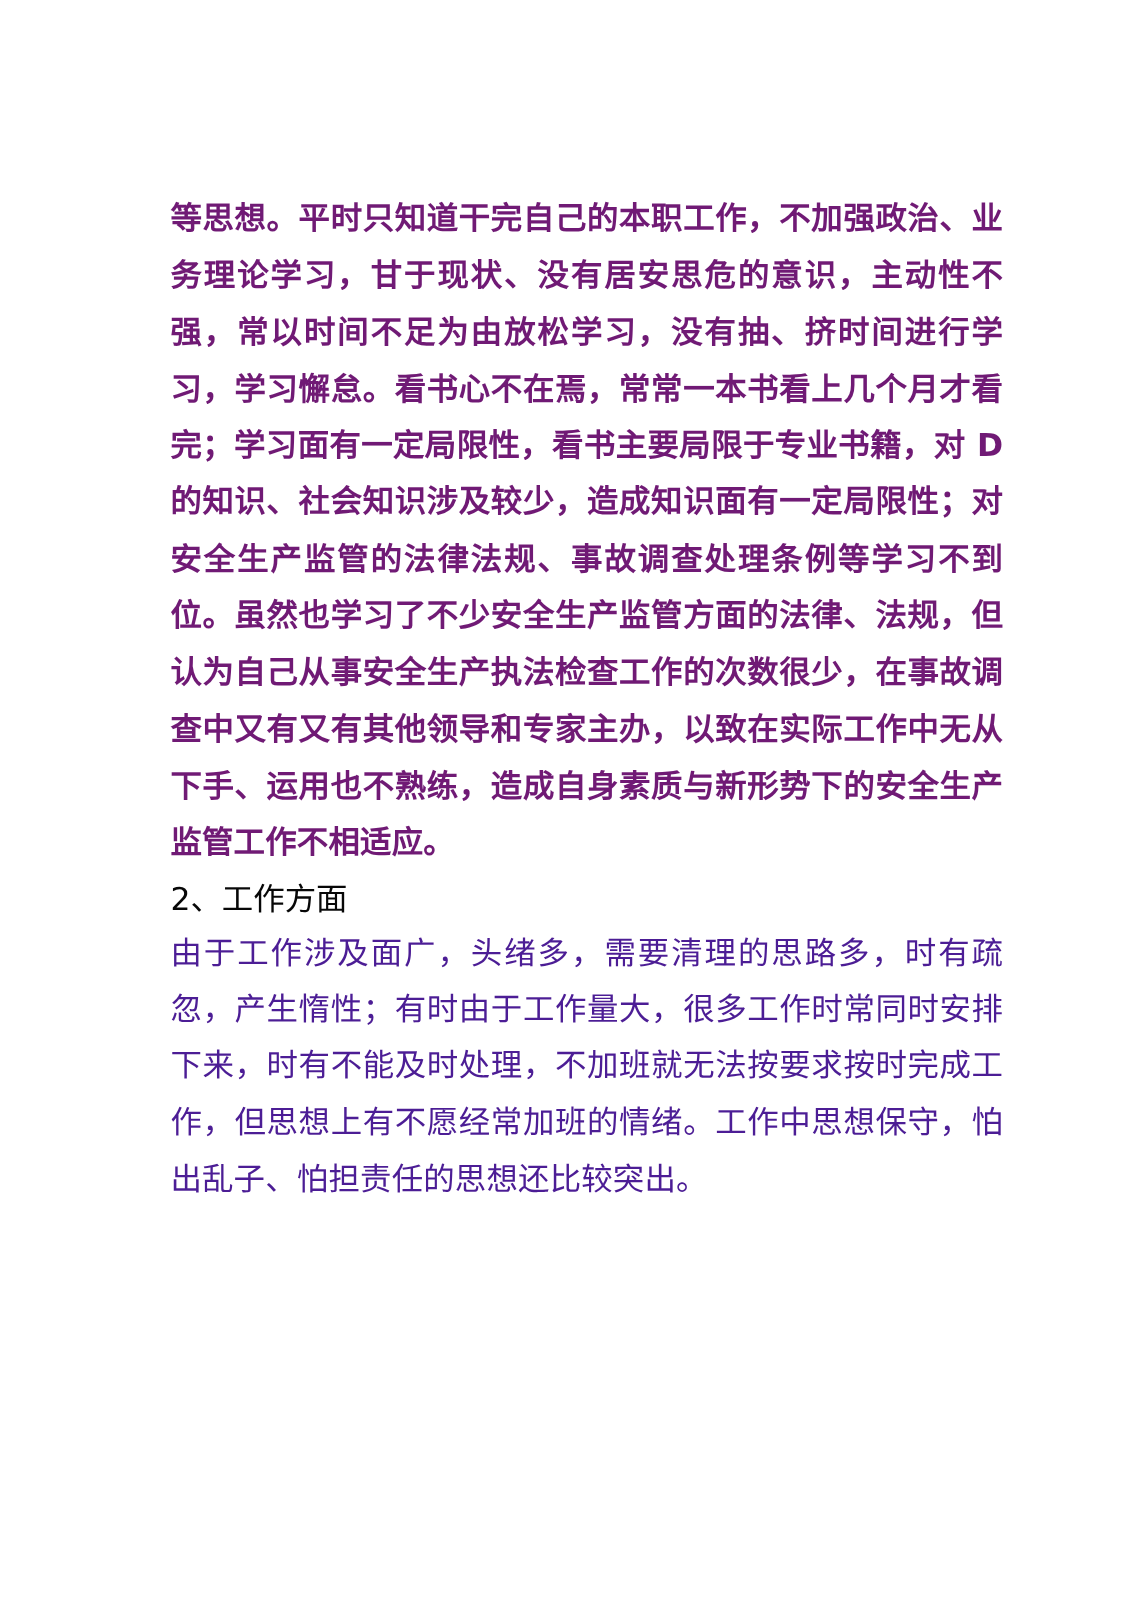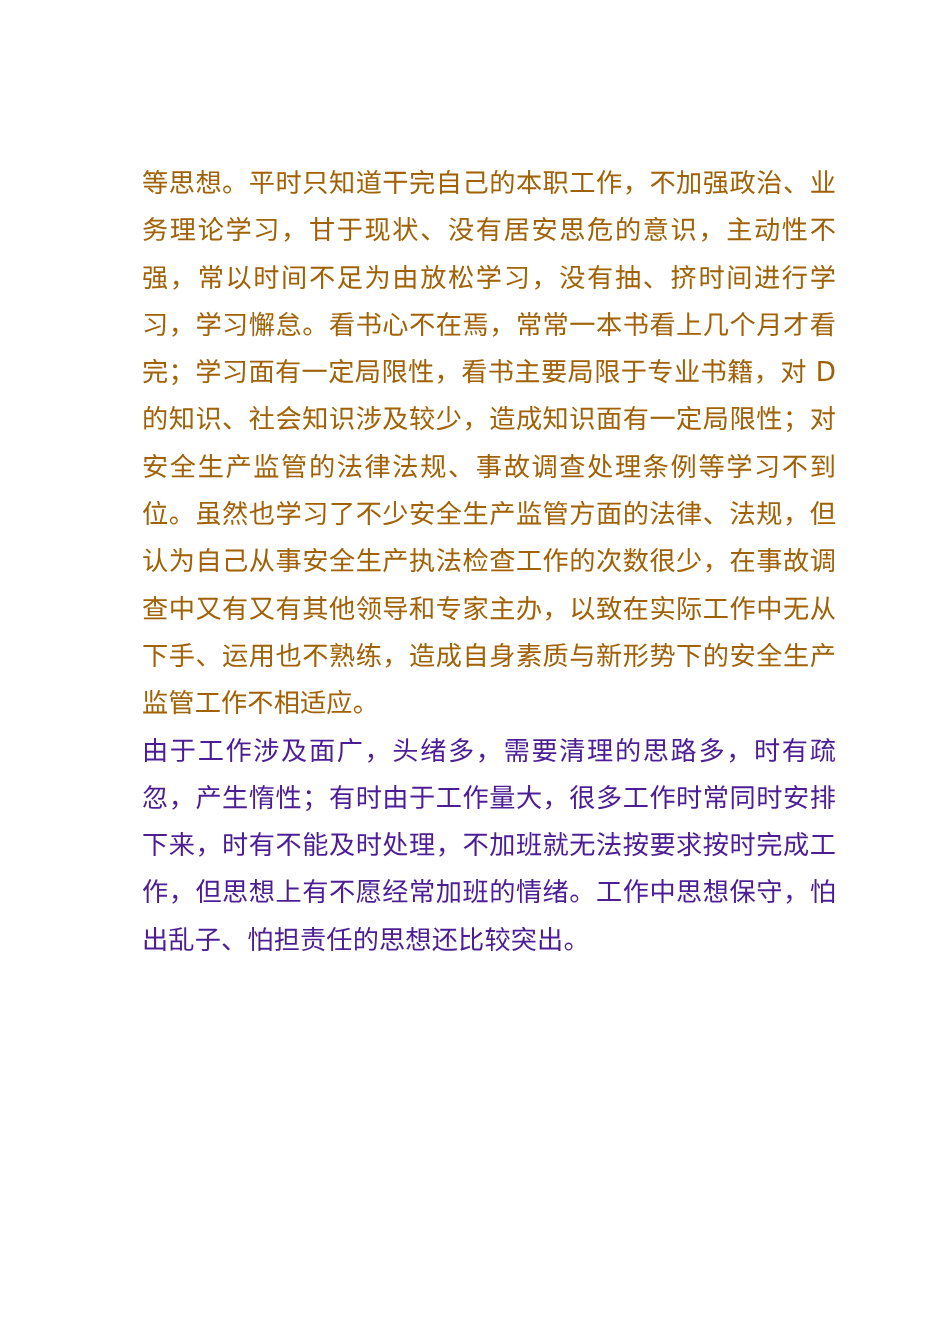--- a/index.html
+++ b/index.html
@@ -57,19 +57,20 @@
     text-align: left;
     font-weight: 400;
   }
 </style>
 </head>
 <body style="background: rgb(255, 255, 255); width: 950px; height: 1344px;">
 
 <div id="page" style="background: rgb(255, 255, 255); width: 950px; height: 1344px;">
   <div id="text-column">
 
-    <p class="para justify-normal" style="color: #a16207;">等思想。平时只知道干完自己的本职工作，不加强政治、业务理论学习，甘于现状、没有居安思危的意识，主动性不强，常以时间不足为由放松学习，没有抽、挤时间进行学习，学习懈怠。看书心不在焉，常常一本书看上几个月才看完；学习面有一定局限性，看书主要局限于专业书籍，对 D 的知识、社会知识涉及较少，造成知识面有一定局限性；对安全生产监管的法律法规、事故调查处理条例等学习不到位。虽然也学习了不少安全生产监管方面的法律、法规，但认为自己从事安全生产执法检查工作的次数很少，在事故调查中又有又有其他领导和专家主办，以致在实际工作中无从下手、运用也不熟练，造成自身素质与新形势下的安全生产监管工作不相适应。</p>
+    <p class="para justify-normal" style="color: #701a75; font-weight: bold;">等思想。平时只知道干完自己的本职工作，不加强政治、业务理论学习，甘于现状、没有居安思危的意识，主动性不强，常以时间不足为由放松学习，没有抽、挤时间进行学习，学习懈怠。看书心不在焉，常常一本书看上几个月才看完；学习面有一定局限性，看书主要局限于专业书籍，对 D 的知识、社会知识涉及较少，造成知识面有一定局限性；对安全生产监管的法律法规、事故调查处理条例等学习不到位。虽然也学习了不少安全生产监管方面的法律、法规，但认为自己从事安全生产执法检查工作的次数很少，在事故调查中又有又有其他领导和专家主办，以致在实际工作中无从下手、运用也不熟练，造成自身素质与新形势下的安全生产监管工作不相适应。</p>
 
+    <p class="heading-line" style="color: rgb(7, 7, 7);">2、工作方面</p>
 
     <p class="para justify-normal" style="color: #4c1d95;">由于工作涉及面广，头绪多，需要清理的思路多，时有疏忽，产生惰性；有时由于工作量大，很多工作时常同时安排下来，时有不能及时处理，不加班就无法按要求按时完成工作，但思想上有不愿经常加班的情绪。工作中思想保守，怕出乱子、怕担责任的思想还比较突出。</p>
 
   </div>
 </div>
 
 </body></html>

